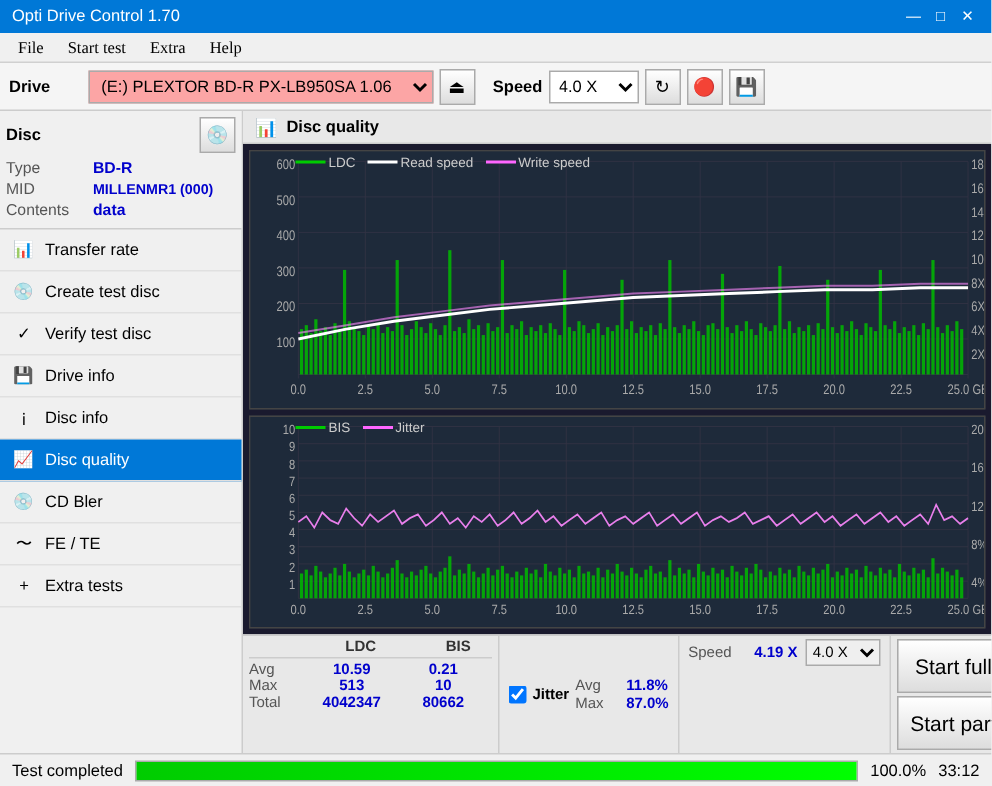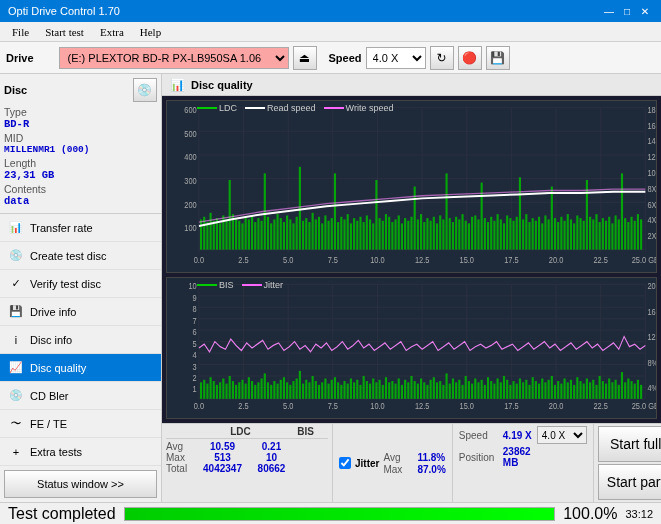--- a/index.html
+++ b/index.html
@@ -24,23 +24,23 @@
 
     
     .main { display: flex; height: calc(524px - 74px - 22px); }
 
     
     .sidebar { width: 162px; background: #f0f0f0; border-right: 1px solid #ccc; display: flex; flex-direction: column; }
     .disc-panel { background: #f0f0f0; border-bottom: 1px solid #ccc; padding: 4px; }
     .disc-header { display: flex; align-items: center; justify-content: space-between; margin-bottom: 4px; }
     .disc-title { font-weight: bold; font-size: 11px; }
     .disc-icon { width: 24px; height: 24px; border: 1px solid #aaa; background: linear-gradient(to bottom, #fff, #ddd); display: flex; align-items: center; justify-content: center; font-size: 12px; cursor: pointer; }
-    .disc-row { display: flex; align-items: flex-start; margin-bottom: 2px; font-size: 10.5px; flex-direction: column; }
+    .disc-row { display: flex; align-items: center; margin-bottom: 2px; font-size: 10.5px; }
     .disc-row-label { color: #555; width: 58px; flex-shrink: 0; }
-    .disc-row-value { color: #0000cc; font-weight: bold; font-family: Liberation Mono, monospace; }
+    .disc-row-value { color: #0000cc; font-weight: bold; }
     .disc-row-value.data { color: #0000cc; }
     .label-input-row { display: flex; align-items: center; gap: 2px; }
     .label-input { width: 80px; height: 16px; border: 1px solid #aaa; font-size: 10px; padding: 0 2px; }
     .label-btn { width: 16px; height: 16px; border: 1px solid #aaa; background: linear-gradient(to bottom, #fff, #ddd); cursor: pointer; display: flex; align-items: center; justify-content: center; font-size: 10px; }
 
     .sidebar-nav { flex: 1; display: flex; flex-direction: column; }
     .nav-item { height: 28px; display: flex; align-items: center; padding: 0 8px; gap: 6px; cursor: pointer; font-size: 11px; border-bottom: 1px solid #e0e0e0; }
     .nav-item.active { background: #0078d7; color: white; }
     .nav-item-icon { width: 16px; height: 16px; display: flex; align-items: center; justify-content: center; font-size: 11px; flex-shrink: 0; }
 
@@ -61,41 +61,41 @@
     .legend-dot { width: 20px; height: 2px; }
     .chart-svg { width: 100%; height: 100%; }
 
     
     .stats-bar { background: #e8e8e8; border-top: 1px solid #ccc; display: flex; align-items: stretch; }
     .stats-section { flex: 1; padding: 2px 4px; border-right: 1px solid #ccc; }
     .stats-header { display: flex; gap: 20px; border-bottom: 1px solid #ccc; padding-bottom: 1px; margin-bottom: 2px; }
     .stats-col-header { font-size: 10px; font-weight: bold; color: #333; text-align: center; min-width: 45px; }
     .stats-row { display: flex; gap: 4px; align-items: center; }
     .stats-row-label { font-size: 10px; color: #555; width: 30px; }
-    .stats-row-value { font-size: 10px; color: #0000cc; font-weight: bold; min-width: 45px; text-align: center; }
+    .stats-row-value { font-size: 10px; color: #0000cc; font-weight: bold; min-width: 45px; text-align: center; margin-left: 12px; }
     .jitter-section { display: flex; align-items: center; gap: 4px; padding: 2px 6px; }
     .jitter-checkbox { width: 12px; height: 12px; }
     .jitter-label { font-size: 10px; font-weight: bold; }
     .jitter-values { display: flex; flex-direction: column; gap: 1px; }
     .jitter-row { display: flex; gap: 4px; }
     .jitter-row-label { font-size: 10px; color: #555; width: 30px; }
     .jitter-row-value { font-size: 10px; color: #0000cc; font-weight: bold; }
     .speed-section { display: flex; flex-direction: column; gap: 2px; padding: 2px 6px; border-right: 1px solid #ccc; }
     .speed-row { display: flex; gap: 4px; align-items: center; }
     .speed-row-label { font-size: 10px; color: #555; width: 40px; }
     .speed-row-value { font-size: 10px; color: #0000cc; font-weight: bold; width: 30px; }
     .buttons-section { display: flex; flex-direction: column; gap: 2px; padding: 2px 4px; justify-content: center; }
     .action-btn { height: 36px; padding: 0 8px; font-size: 14px; border: 1px solid #aaa; background: linear-gradient(to bottom, #fff, #ddd); cursor: pointer; white-space: nowrap; }
     .speed-dropdown { width: 50px; height: 18px; font-size: 10px; border: 1px solid #aaa; }
 
     
     .statusbar { height: 22px; background: #f0f0f0; border-top: 1px solid #ccc; display: flex; align-items: center; gap: 8px; padding: 0 8px; }
     .progress-container { flex: 1; height: 14px; background: #ddd; border: 1px solid #aaa; }
     .progress-bar { height: 100%; background: linear-gradient(to right, #00cc00, #00ff00); }
-    .status-text { font-size: 16px; }
+    .status-text { font-size: 11px; }
     .status-time { font-size: 11px; margin-left: auto; }
   </style>
 </head>
 <body>
 
 <div class="titlebar">
   <span>Opti Drive Control 1.70</span>
   <div class="titlebar-controls">
     <button class="titlebar-btn">—</button>
     <button class="titlebar-btn">□</button>
@@ -135,24 +135,20 @@
       </div>
       <div class="disc-row">
         <span class="disc-row-label">Type</span>
         <span class="disc-row-value">BD-R</span>
       </div>
       <div class="disc-row">
         <span class="disc-row-label">MID</span>
         <span class="disc-row-value" style="font-size:9.5px;">MILLENMR1 (000)</span>
       </div>
       <div class="disc-row">
-        <span class="disc-row-label">Length</span>
-        <span class="disc-row-value">23,31 GB</span>
-      </div>
-      <div class="disc-row">
         <span class="disc-row-label">Contents</span>
         <span class="disc-row-value data">data</span>
       </div>
     </div>
 
     <div class="sidebar-nav">
       <div class="nav-item">
         <span class="nav-item-icon">📊</span>
         <span>Transfer rate</span>
       </div>
@@ -183,23 +179,20 @@
       <div class="nav-item">
         <span class="nav-item-icon">〜</span>
         <span>FE / TE</span>
       </div>
       <div class="nav-item">
         <span class="nav-item-icon">+</span>
         <span>Extra tests</span>
       </div>
     </div>
 
-    <button class="status-btn">
-      <span>Status window &gt;&gt;</span>
-    </button>
   </div>
 
   <div class="content">
     <div class="content-header">
       <span class="content-header-icon">📊</span>
       <span class="content-header-title">Disc quality</span>
     </div>
 
     <div class="charts-area">
 
@@ -675,24 +668,20 @@
       </div>
 
       <div class="speed-section">
         <div class="speed-row">
           <span class="speed-row-label">Speed</span>
           <span class="speed-row-value">4.19 X</span>
           <select class="speed-dropdown">
             <option>4.0 X</option>
           </select>
         </div>
-        <div class="speed-row">
-          <span class="speed-row-label">Position</span>
-          <span class="speed-row-value" style="font-size:10px; color:#0000cc;">23862 MB</span>
-        </div>
       </div>
 
       <div class="buttons-section">
         <button class="action-btn">Start full</button>
         <button class="action-btn">Start part</button>
       </div>
     </div>
   </div>
 </div>
 

